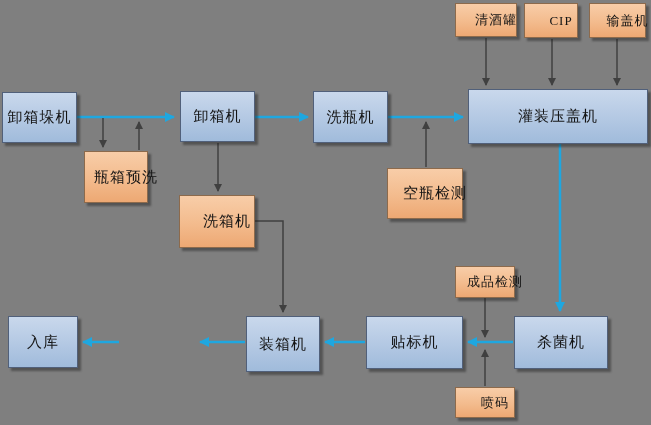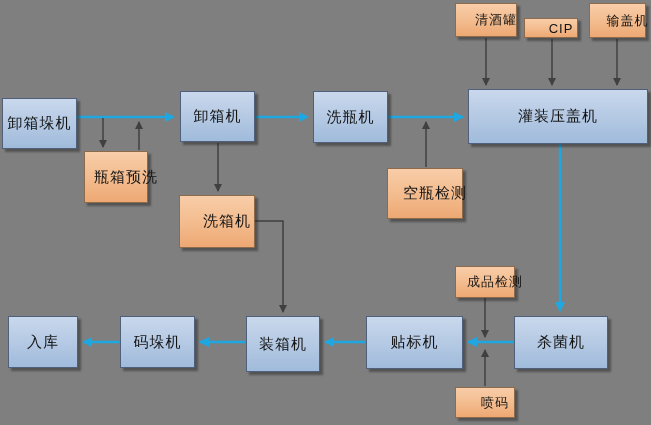--- a/index.html
+++ b/index.html
@@ -32,28 +32,28 @@
     border:1px solid #51607a;
   }
   .orange{
     background:linear-gradient(#f8cda8 0%,#f3bb8d 55%,#eda873 100%);
     border:1px solid #8c6a4c;
     padding-left:20px;
   }
   .f15{font-size:15px;}
   .f13{font-size:13px;}
   
-  #n-unpalletizer{left:2px;top:98px;width:75px;height:51px;}
+  #n-unpalletizer{left:2px;top:92px;width:75px;height:51px;}
   #n-crate-prewash{left:84px;top:151px;width:64px;height:52px;}
   #n-unboxer{left:180px;top:91px;width:75px;height:51px;}
   #n-crate-washer{left:179px;top:195px;width:76px;height:53px;}
   #n-bottle-washer{left:313px;top:91px;width:75px;height:52px;}
   #n-empty-bottle-inspection{left:387px;top:168px;width:76px;height:51px;}
   #n-sake-tank{left:455px;top:3px;width:62px;height:34px;}
-  #n-cip{left:524px;top:18px;width:54px;height:20px;}
+  #n-cip{left:524px;top:3px;width:54px;height:35px;font-family:Liberation Serif, serif;}
   #n-cap-feeder{left:589px;top:3px;width:57px;height:35px;}
   #n-filler-capper{left:468px;top:89px;width:180px;height:55px;font-family:Liberation Serif, serif;}
   #n-sterilizer{left:514px;top:316px;width:94px;height:53px;}
   #n-finished-inspection{left:455px;top:266px;width:60px;height:32px;}
   #n-inkjet-coder{left:455px;top:387px;width:60px;height:31px;}
   #n-labeler{left:366px;top:316px;width:97px;height:53px;}
   #n-case-packer{left:246px;top:316px;width:74px;height:56px;}
   #n-palletizer{left:120px;top:316px;width:75px;height:52px;}
   #n-warehouse{left:8px;top:316px;width:70px;height:52px;}
 </style>
@@ -97,21 +97,20 @@
     </g>
   </svg>
 
   <div class="node blue f15" id="n-unpalletizer">卸箱垛机</div>
   <div class="node blue f15" id="n-unboxer">卸箱机</div>
   <div class="node blue f15" id="n-bottle-washer">洗瓶机</div>
   <div class="node blue f15" id="n-filler-capper">灌装压盖机</div>
   <div class="node blue f15" id="n-sterilizer">杀菌机</div>
   <div class="node blue f15" id="n-labeler">贴标机</div>
   <div class="node blue f15" id="n-case-packer">装箱机</div>
-  <div class="node blue f15" id="n-palletizer">码垛机</div>
   <div class="node blue f15" id="n-warehouse">入库</div>
 
   <div class="node orange f15" id="n-crate-prewash">瓶箱预洗</div>
   <div class="node orange f15" id="n-crate-washer">洗箱机</div>
   <div class="node orange f15" id="n-empty-bottle-inspection">空瓶检测</div>
   <div class="node orange f13" id="n-sake-tank">清酒罐</div>
   <div class="node orange f13" id="n-cip">CIP</div>
   <div class="node orange f13" id="n-cap-feeder">输盖机</div>
   <div class="node orange f13" id="n-finished-inspection">成品检测</div>
   <div class="node orange f13" id="n-inkjet-coder">喷码</div>

